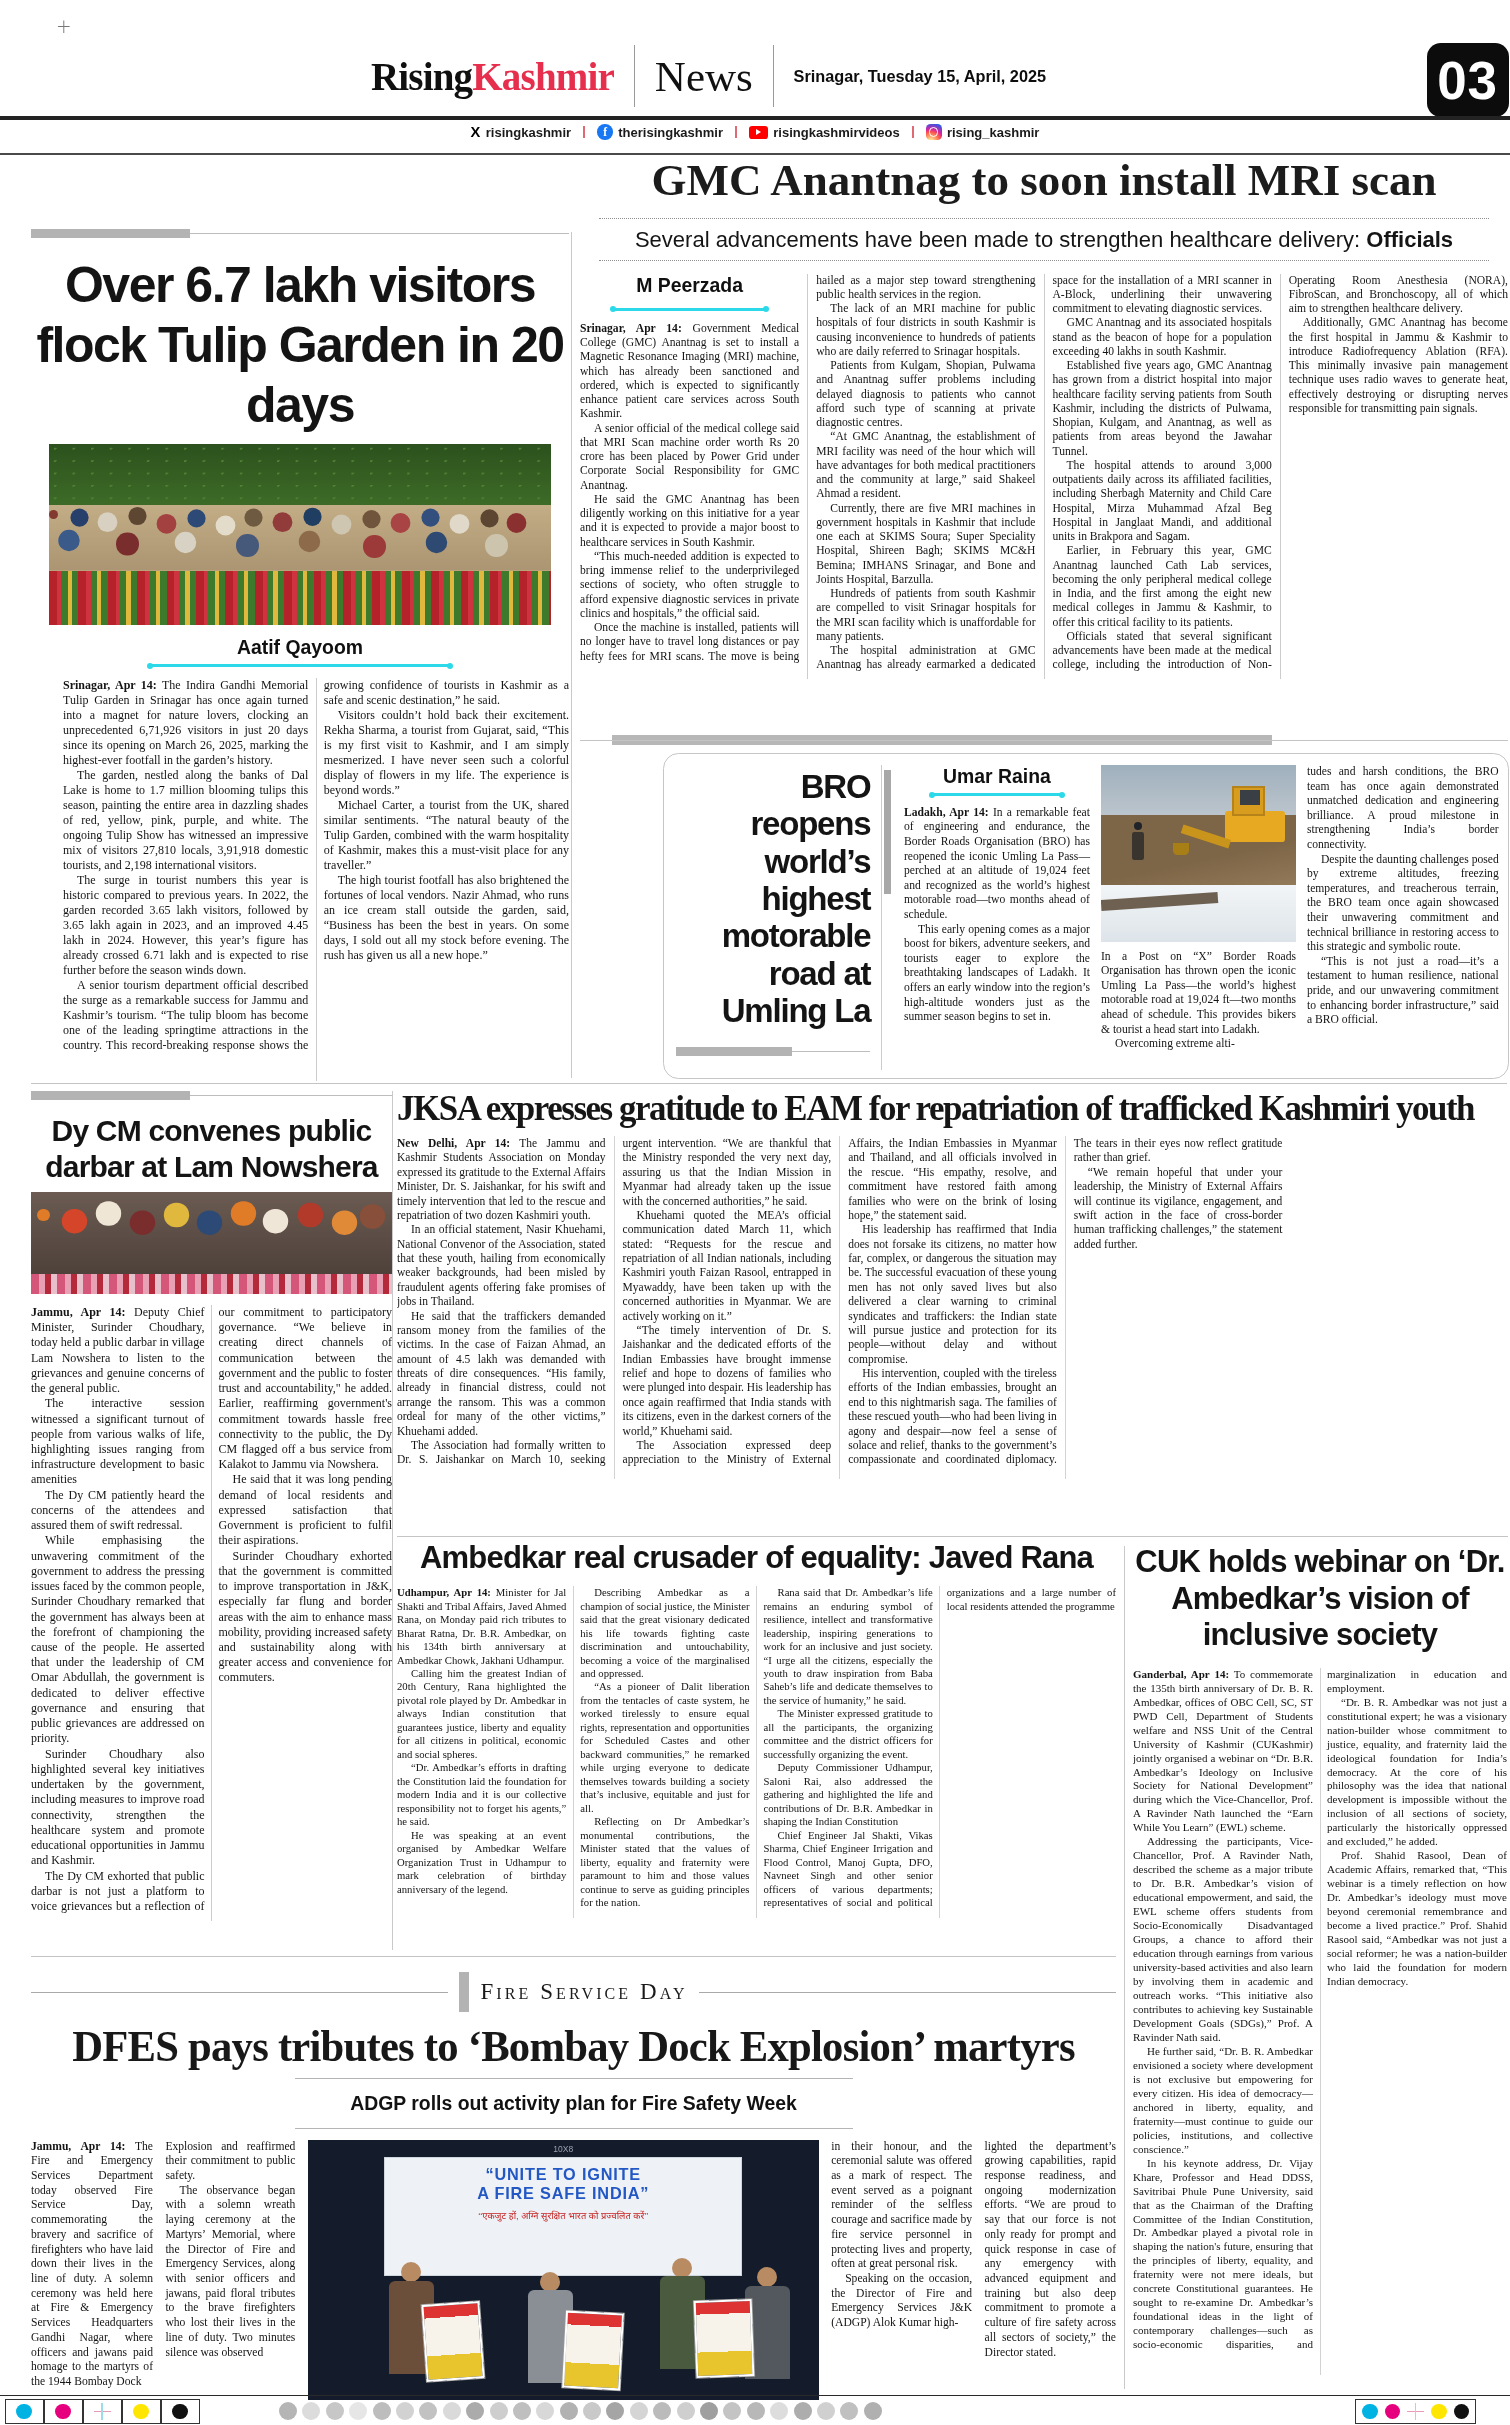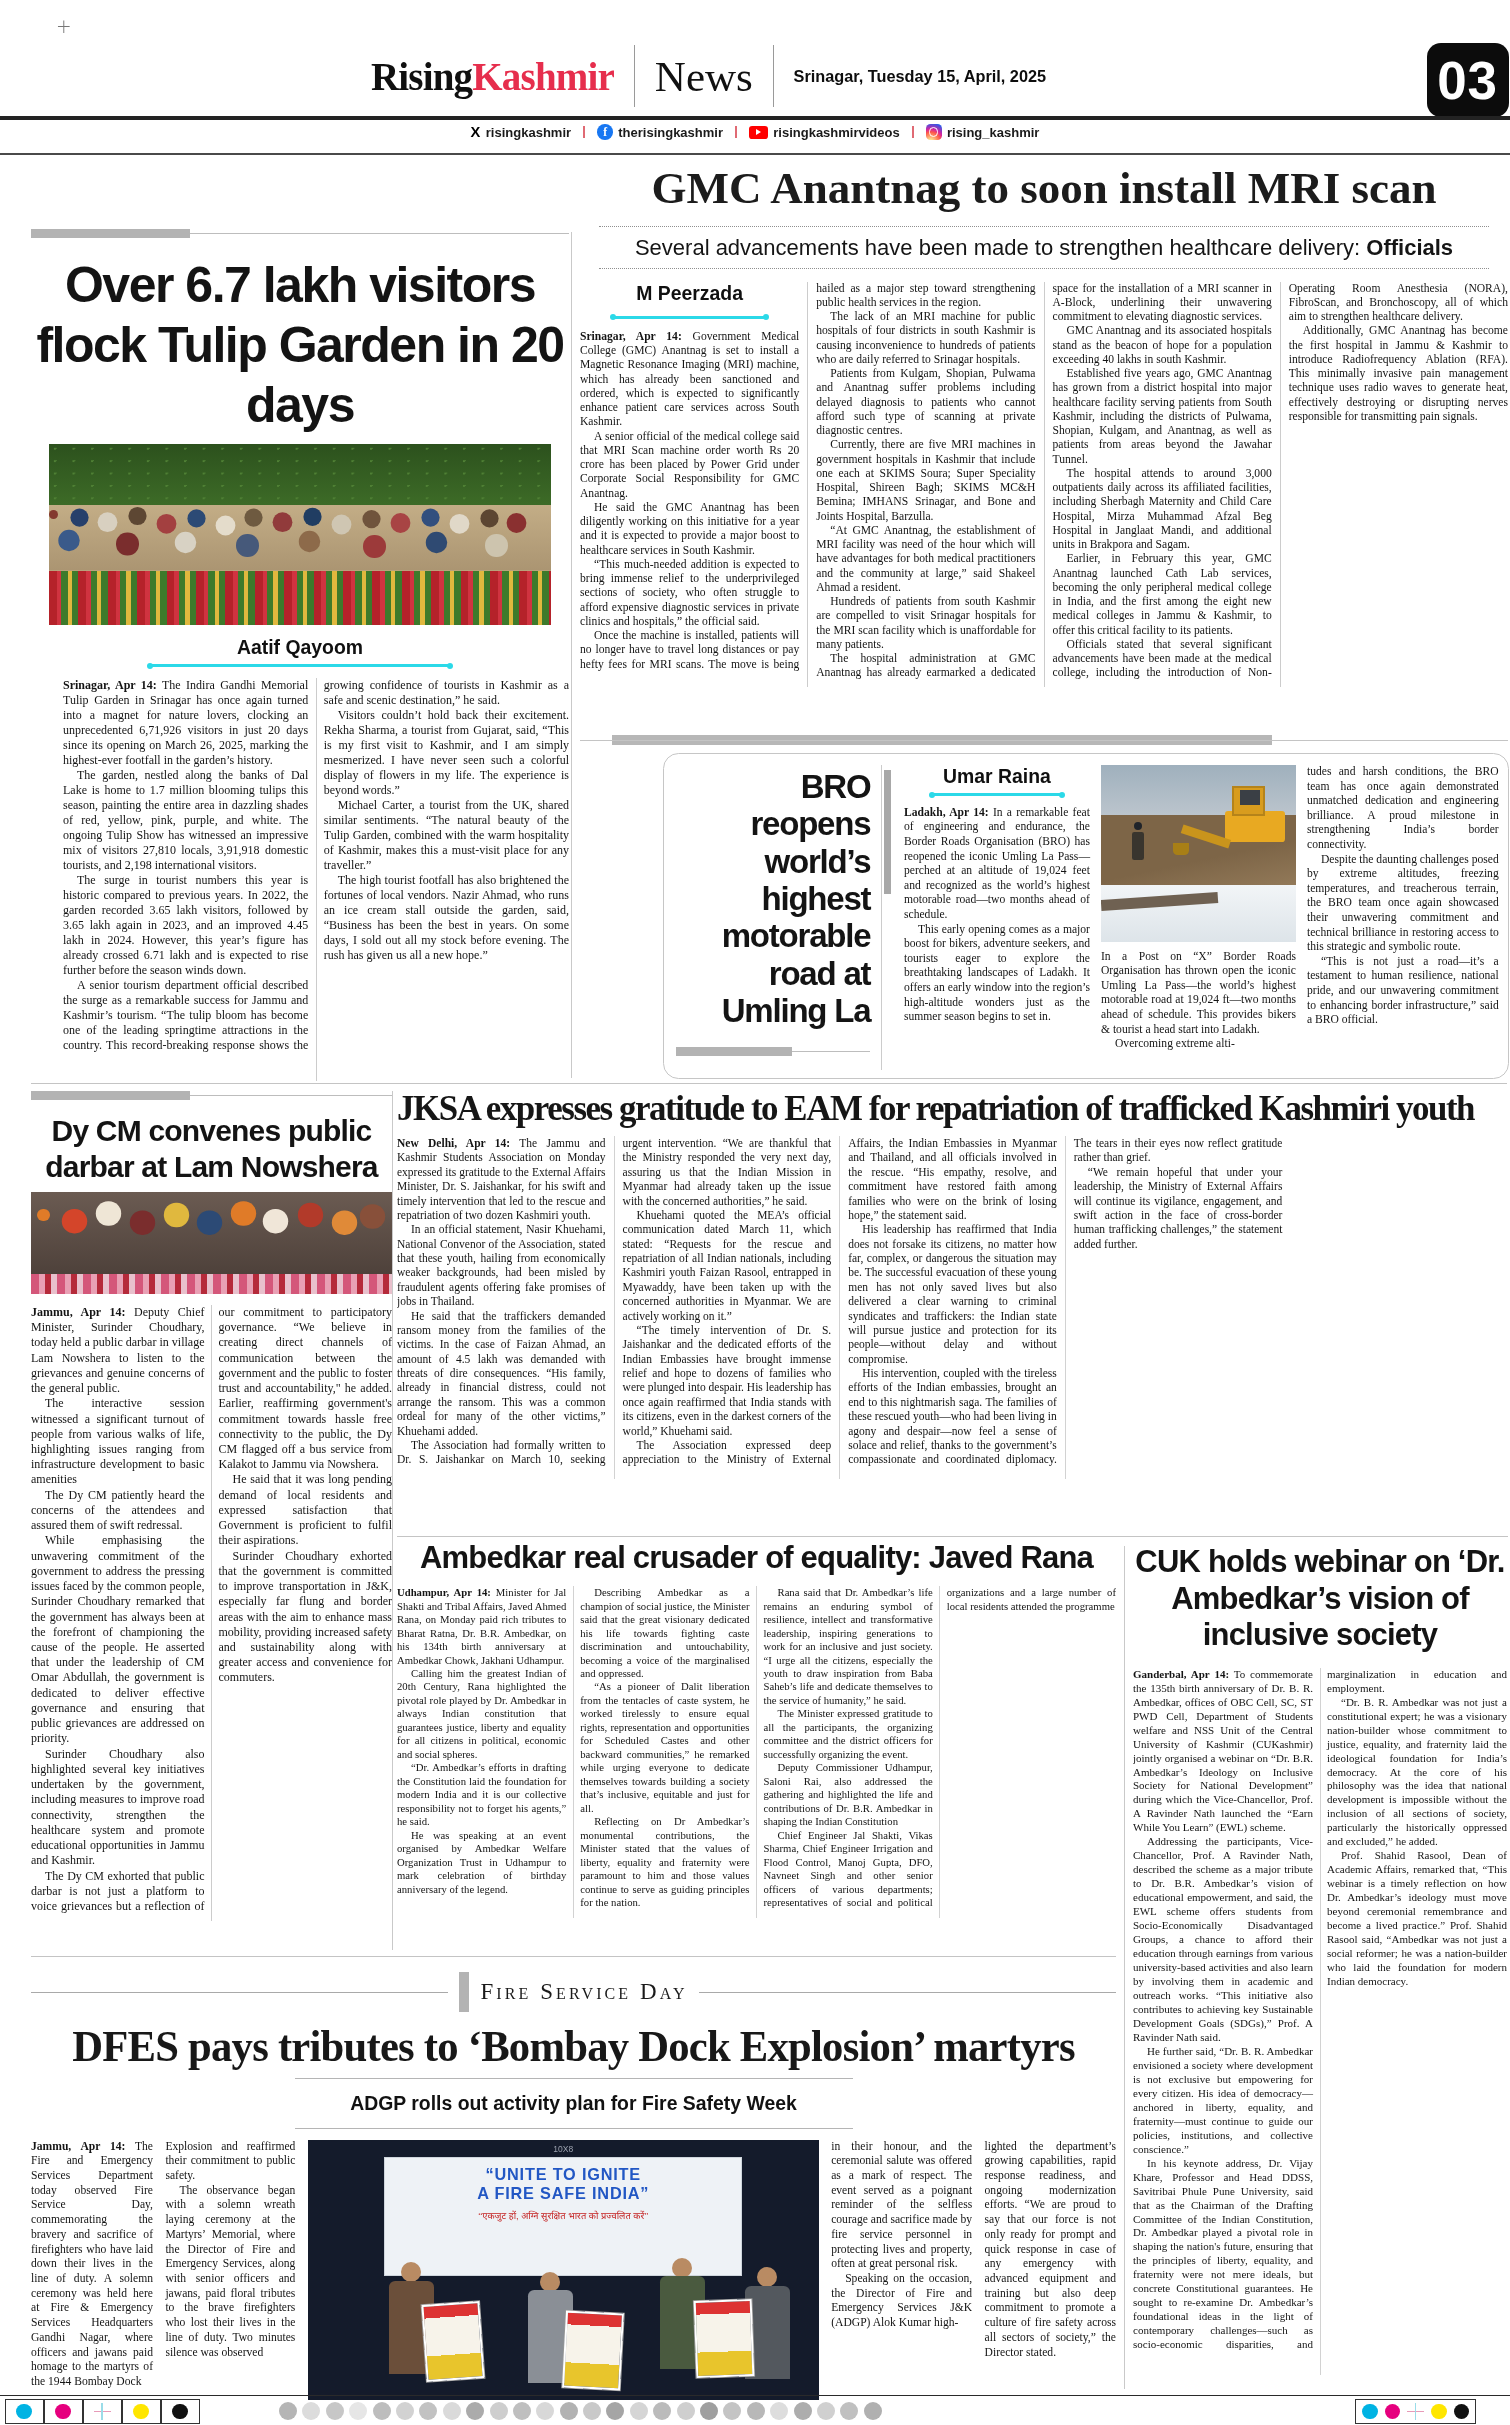--- a/index.html
+++ b/index.html
@@ -63,21 +63,21 @@
     259px 2.3px 0 4.6px #203d62,288px 10px 0 5.4px #cfc6b2,318px 4.6px 0 4.6px #70543c,347px 8.5px 0 5.4px #a84444,
     377px 3.1px 0 4.6px #324f7e,406px 9.3px 0 5.4px #e0d8c8,436px 3.9px 0 4.6px #5c4632,463px 8.5px 0 5.4px #8a3030,
     15.5px 26px 0 6.2px #3a5a8a,74px 29.4px 0 7px #7a2d2d,132px 28px 0 6.2px #d8d2c4,194px 31px 0 7px #46597a,
     256px 27px 0 6.2px #8d6a4a,321px 32px 0 7px #9c3a3a,383px 28px 0 6.2px #2f4a72,443px 31px 0 7px #cdc4ae;}
   .tp-tulips{position:absolute;left:0;bottom:0;right:0;height:30%;
     background:repeating-linear-gradient(90deg,#b5222a 0 7.7px,#d03340 7.7px 12.4px,#3d7a2b 12.4px 18.6px,#e0b83e 18.6px 23px,#3d7a2b 23px 29.4px);}
   .tulip .byrule{width:302px;}
   .tulip .cols{margin-top:11px;height:403px;column-count:2;column-gap:15.5px;column-rule:0.8px solid #ccc;font-size:12px;line-height:1.25;margin-left:32px;}
 
   
-  .gmc{position:absolute;left:580px;top:164px;width:928px;}
+  .gmc{position:absolute;left:580px;top:156px;width:928px;}
   .gmc h1{margin:0;text-align:center;font:bold 45px/1.1 "Liberation Serif",serif;letter-spacing:0;color:#1c1c1c;}
   .standfirst{margin:12.4px auto 0;width:96%;border-top:0.8px dotted #8f8f8f;border-bottom:0.8px dotted #8f8f8f;
     padding:7.7px 0;text-align:center;font:22px "Liberation Sans",sans-serif;color:#151515;}
   .gmc .cols{margin-top:12.4px;height:405px;column-count:4;column-gap:17px;column-rule:0.8px solid #ccc;font-size:11.6px;line-height:1.23;}
   .gmc .byline{margin-bottom:11px;}
   .gmc .byrule{width:155px;}
   .gmc-bar{position:absolute;left:612px;top:735px;width:660px;height:10px;background:#b7b7b7;}
 
   
   .bro{position:absolute;left:663px;top:753px;width:846px;height:326px;border:0.8px solid #c6c6c6;border-radius:15.5px;
@@ -244,22 +244,22 @@
         <div class="byrule" style="width:155px;margin-bottom:11px;" data-interactable="false"></div>
       </div>
       <div data-interactable="false">
           <p class="para" data-interactable="false"><b>Srinagar, Apr 14:</b> Government Medical College (GMC) Anantnag is set to install a Magnetic Resonance Imaging (MRI) machine, which has already been sanctioned and ordered, which is expected to significantly enhance patient care services across South Kashmir.</p>
           <p class="para" data-interactable="false">A senior official of the medical college said that MRI Scan machine order worth Rs 20 crore has been placed by Power Grid under Corporate Social Responsibility for GMC Anantnag.</p>
           <p class="para" data-interactable="false">He said the GMC Anantnag has been diligently working on this initiative for a year and it is expected to provide a major boost to healthcare services in South Kashmir.</p>
           <p class="para" data-interactable="false">“This much-needed addition is expected to bring immense relief to the underprivileged sections of society, who often struggle to afford expensive diagnostic services in private clinics and hospitals,” the official said.</p>
           <p class="para" data-interactable="false">Once the machine is installed, patients will no longer have to travel long distances or pay hefty fees for MRI scans. The move is being hailed as a major step toward strengthening public health services in the region.</p>
           <p class="para" data-interactable="false">The lack of an MRI machine for public hospitals of four districts in south Kashmir is causing inconvenience to hundreds of patients who are daily referred to Srinagar hospitals.</p>
           <p class="para" data-interactable="false">Patients from Kulgam, Shopian, Pulwama and Anantnag suffer problems including delayed diagnosis to patients who cannot afford such type of scanning at private diagnostic centres.</p>
+          <p class="para" data-interactable="false">“At GMC Anantnag, the establishment of MRI facility was need of the hour which will have advantages for both medical practitioners and the community at large,” said Shakeel Ahmad a resident.</p>
           <p class="para" data-interactable="false">Currently, there are five MRI machines in government hospitals in Kashmir that include one each at SKIMS Soura; Super Speciality Hospital, Shireen Bagh; SKIMS MC&amp;H Bemina; IMHANS Srinagar, and Bone and Joints Hospital, Barzulla.</p>
-          <p class="para" data-interactable="false">“At GMC Anantnag, the establishment of MRI facility was need of the hour which will have advantages for both medical practitioners and the community at large,” said Shakeel Ahmad a resident.</p>
           <p class="para" data-interactable="false">Hundreds of patients from south Kashmir are compelled to visit Srinagar hospitals for the MRI scan facility which is unaffordable for many patients.</p>
           <p class="para" data-interactable="false">The hospital administration at GMC Anantnag has already earmarked a dedicated space for the installation of a MRI scanner in A-Block, underlining their unwavering commitment to elevating diagnostic services.</p>
           <p class="para" data-interactable="false">GMC Anantnag and its associated hospitals stand as the beacon of hope for a population exceeding 40 lakhs in south Kashmir.</p>
           <p class="para" data-interactable="false">Established five years ago, GMC Anantnag has grown from a district hospital into major healthcare facility serving patients from South Kashmir, including the districts of Pulwama, Shopian, Kulgam, and Anantnag, as well as patients from areas beyond the Jawahar Tunnel.</p>
           <p class="para" data-interactable="false">The hospital attends to around 3,000 outpatients daily across its affiliated facilities, including Sherbagh Maternity and Child Care Hospital, Mirza Muhammad Afzal Beg Hospital in Janglaat Mandi, and additional units in Brakpora and Sagam.</p>
           <p class="para" data-interactable="false">Earlier, in February this year, GMC Anantnag launched Cath Lab services, becoming the only peripheral medical college in India, and the first among the eight new medical colleges in Jammu &amp; Kashmir, to offer this critical facility to its patients.</p>
           <p class="para" data-interactable="false">Officials stated that several significant advancements have been made at the medical college, including the introduction of Non-Operating Room Anesthesia (NORA), FibroScan, and Bronchoscopy, all of which aim to strengthen healthcare delivery.</p>
           <p class="para" data-interactable="false">Additionally, GMC Anantnag has become the first hospital in Jammu &amp; Kashmir to introduce Radiofrequency Ablation (RFA). This minimally invasive pain management technique uses radio waves to generate heat, effectively destroying or disrupting nerves responsible for transmitting pain signals.</p>
         </div>
     </div>

